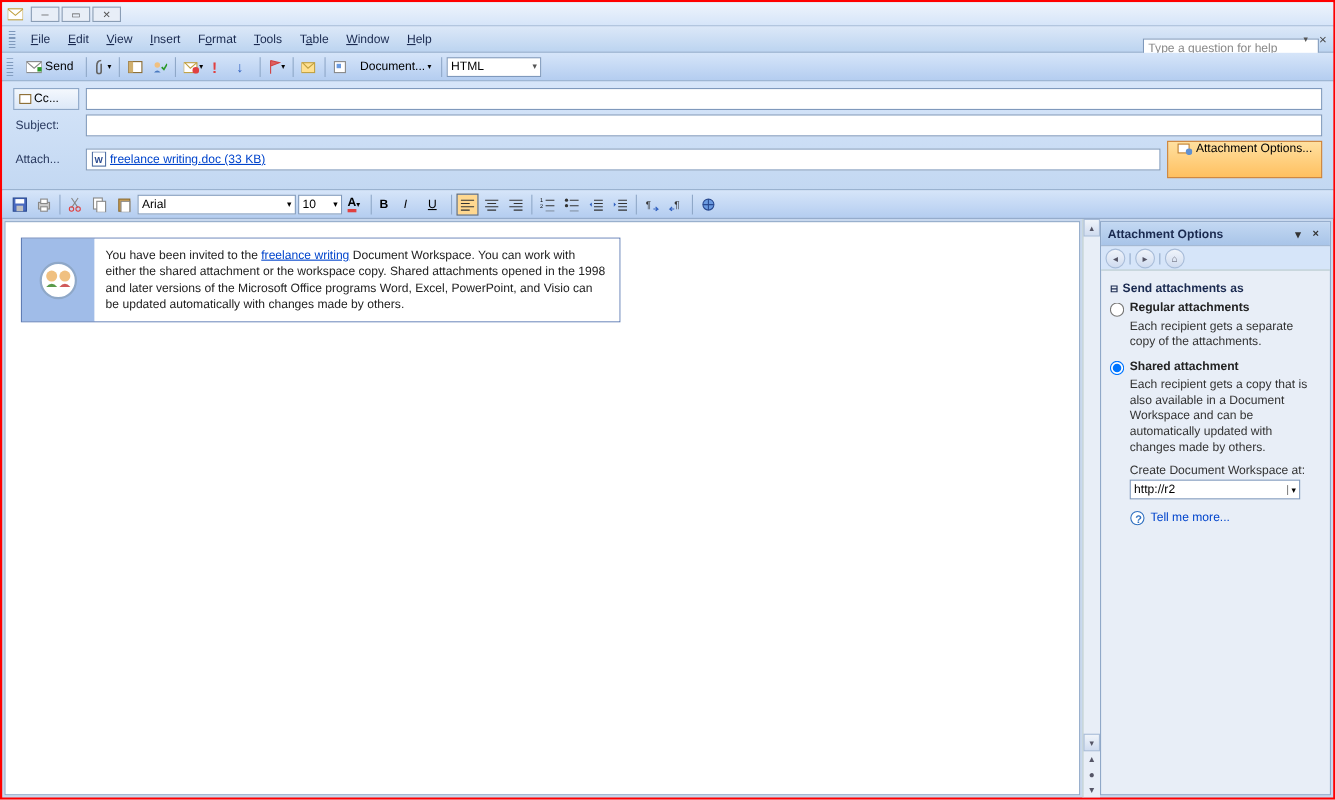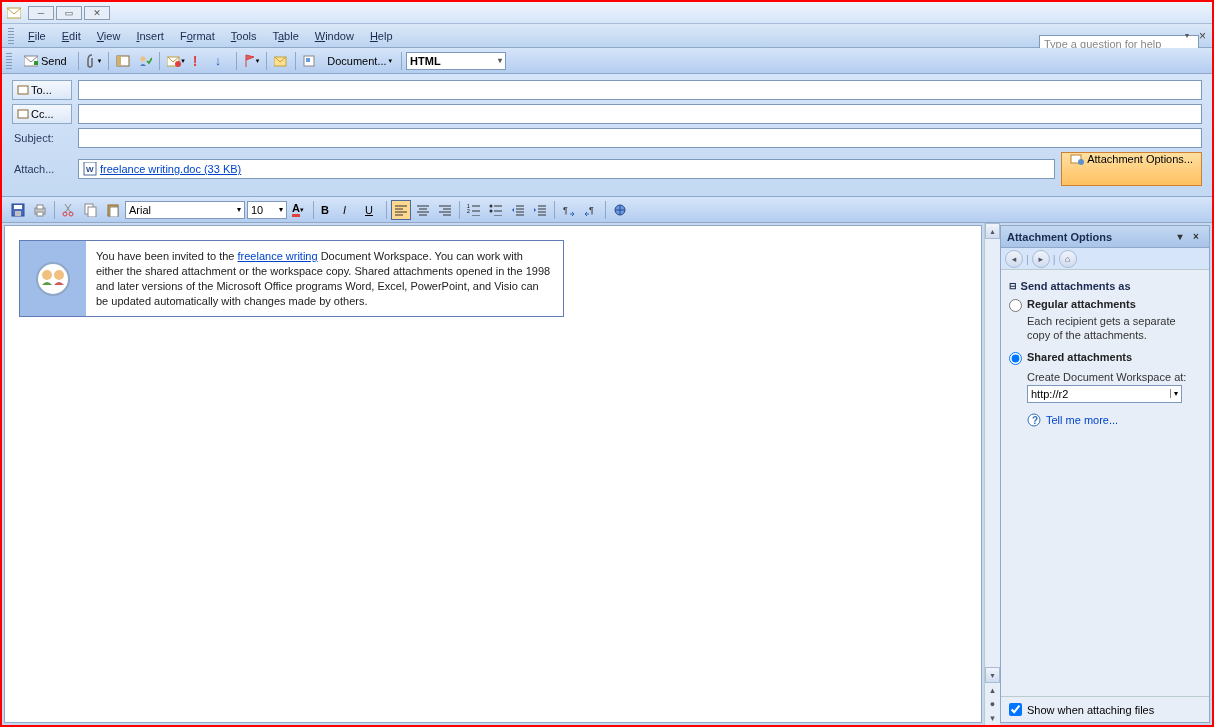--- a/index.html
+++ b/index.html
@@ -24,21 +24,21 @@
 .dd .arrow { margin-left: auto; font-size: 8px; color: #555; }
 .header-fields { background: linear-gradient(#d6e5f9, #c3d8f2); padding: 6px 10px; border-bottom: 1px solid #8fa8c8; }
 .field-row { display: flex; align-items: center; margin-bottom: 4px; gap: 6px; }
 .field-label { width: 60px; height: 20px; display: flex; align-items: center; color: #2a3a60; padding-left: 2px; }
 .field-btn { width: 60px; height: 20px; border: 1px solid #8fa8c8; background: linear-gradient(#f4f8fd,#dce8f8); display: flex; align-items: center; padding: 0 4px; cursor: pointer; gap: 2px; }
 .field-input { flex: 1; height: 20px; border: 1px solid #7f99bc; background: #fff; padding: 0 4px; }
 .attach-input { flex: 1; height: 20px; border: 1px solid #7f99bc; background: #fff; padding: 0 4px; display: flex; align-items: center; gap: 3px; }
 .attach-input a { color: #0044cc; text-decoration: underline; }
 .attach-opt-btn { height: 34px; padding: 0 8px; border: 1px solid #d08030; background: linear-gradient(#ffe0a0,#ffc060); display: flex; align-items: flex-start; gap: 3px; cursor: pointer; }
 .format-toolbar { height: 26px; background: linear-gradient(#d6e5f9, #b4cdf0); display: flex; align-items: center; padding: 0 4px; border-bottom: 1px solid #8fa8c8; gap: 2px; }
-.fontdd { width: 120px; height: 18px; border: 1px solid #7f99bc; background: #fff; display: flex; align-items: center; padding: 0 3px; }
+.fontdd { width: 144px; height: 18px; border: 1px solid #7f99bc; background: #fff; display: flex; align-items: center; padding: 0 3px; }
 .sizedd { width: 40px; height: 18px; border: 1px solid #7f99bc; background: #fff; display: flex; align-items: center; padding: 0 3px; }
 .content-area { flex: 1; display: flex; overflow: hidden; }
 .editor { flex: 1; background: #fff; border: 1px solid #8fa8c8; margin: 2px; padding: 14px; overflow: auto; position: relative; }
 .info-box { display: flex; border: 1px solid #607db5; width: 545px; }
 .info-icon-cell { width: 66px; background: #a0bce8; display: flex; align-items: center; justify-content: center; }
 .info-text { flex: 1; padding: 8px 10px; color: #222; line-height: 1.35; background:#fff; }
 .info-text a { color: #0044cc; text-decoration: underline; }
 .scrolltrack { width: 16px; background: #e8eef7; border-left: 1px solid #bcc; display:flex; flex-direction:column; }
 .scroll-arrow { height: 16px; background: linear-gradient(#f0f4fa,#d0dcf0); border:1px solid #a8bcd8; display:flex;align-items:center;justify-content:center;font-size:8px;color:#556; }
 .scroll-nav { height:14px; display:flex;align-items:center;justify-content:center;font-size:9px;color:#556;cursor:pointer;}
@@ -159,36 +159,27 @@
         <svg width="14" height="12">
           <rect x="1" y="1" width="10" height="10" fill="#fff" stroke="#888"></rect>
           <rect x="3" y="3" width="4" height="4" fill="#6a9ae0"></rect>
         </svg>
       </span>
     <span class="tbtn" style="padding:0 4px;">
         <span>Document...</span>
         <span style="font-size:7px;margin-left:2px;">▾</span>
       </span>
     <span class="tsep"></span>
-    <span class="dd" style="width:100px;font-weight:bold;">
+    <span class="dd" style="width:86px;">
         <span>HTML</span>
         <span class="arrow">▾</span>
       </span>
   </div>
 
   <div class="header-fields">
-    <div class="field-row">
-      <span class="field-btn">
-          <svg width="12" height="10">
-            <rect width="10" height="8" x="1" y="1" fill="#fff" stroke="#8a6a30"></rect>
-          </svg>
-          <span>To...</span>
-        </span>
-      <input class="field-input" style="">
-    </div>
     <div class="field-row">
       <span class="field-btn">
           <svg width="12" height="10">
             <rect width="10" height="8" x="1" y="1" fill="#fff" stroke="#8a6a30"></rect>
           </svg>
           <span>Cc...</span>
         </span>
       <input class="field-input" style="">
     </div>
     <div class="field-row">
@@ -382,34 +373,31 @@
             <span style="font-size:9px;">⊟</span>
             <span>Send attachments as</span>
           </div>
         <div class="radio-row">
           <input type="radio" name="sa" style="">
           <span class="radio-label">Regular attachments</span>
         </div>
         <div class="radio-desc">Each recipient gets a separate copy of the attachments.</div>
         <div class="radio-row">
           <input type="radio" name="sa" checked="" style="">
-          <span class="radio-label">Shared attachments</span>
+          <span class="radio-label">Shared attachment</span>
         </div>
+        <div class="radio-desc">Each recipient gets a copy that is also available in a Document Workspace and can be automatically updated with changes made by others.</div>
         <div class="ws-label">Create Document Workspace at:</div>
         <div class="ws-dd">
             <span>http://r2</span>
             <span style="margin-left:auto;font-size:8px;border-left:1px solid #888;padding-left:3px;">▾</span>
           </div>
         <div class="tellmore">
           <svg width="14" height="14">
               <circle cx="7" cy="7" r="6" fill="#fff" stroke="#3070c0"></circle>
               <text x="5" y="11" font-size="10" fill="#3070c0" font-weight="bold">?</text>
             </svg>
           <span>Tell me more...</span>
         </div>
       </div>
-      <div class="task-footer">
-        <input type="checkbox" checked="" style="">
-        <span>Show when attaching files</span>
-      </div>
     </div>
   </div>
 </div>
 
 </body></html>

